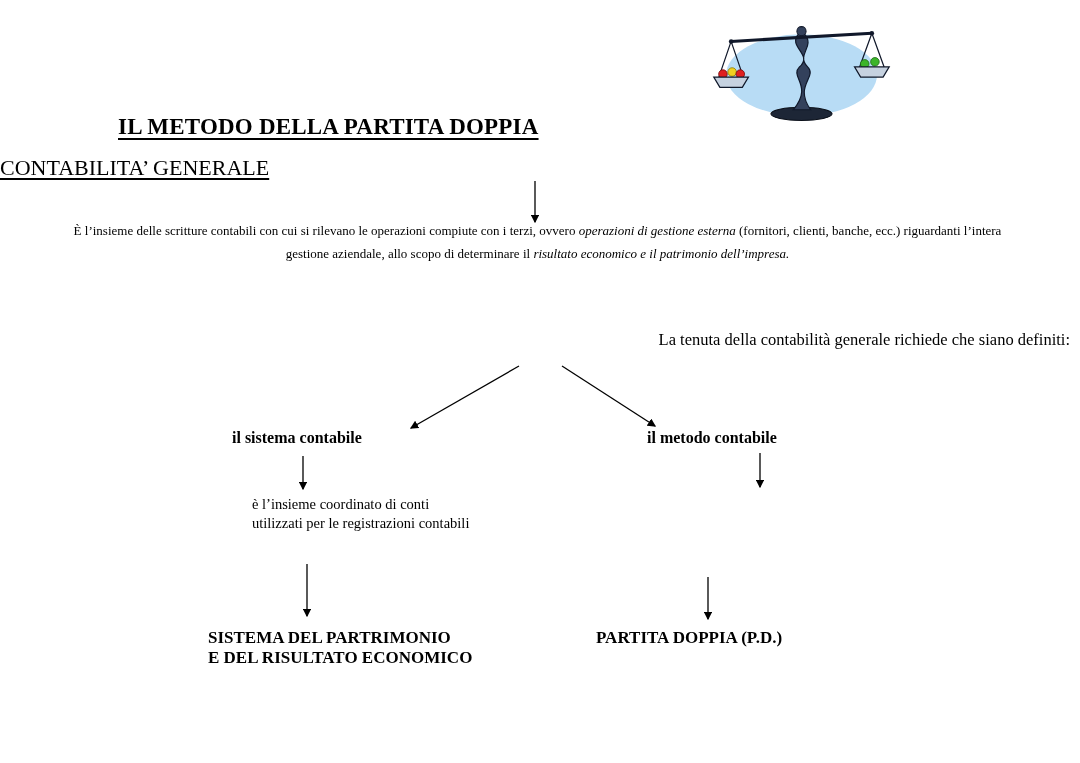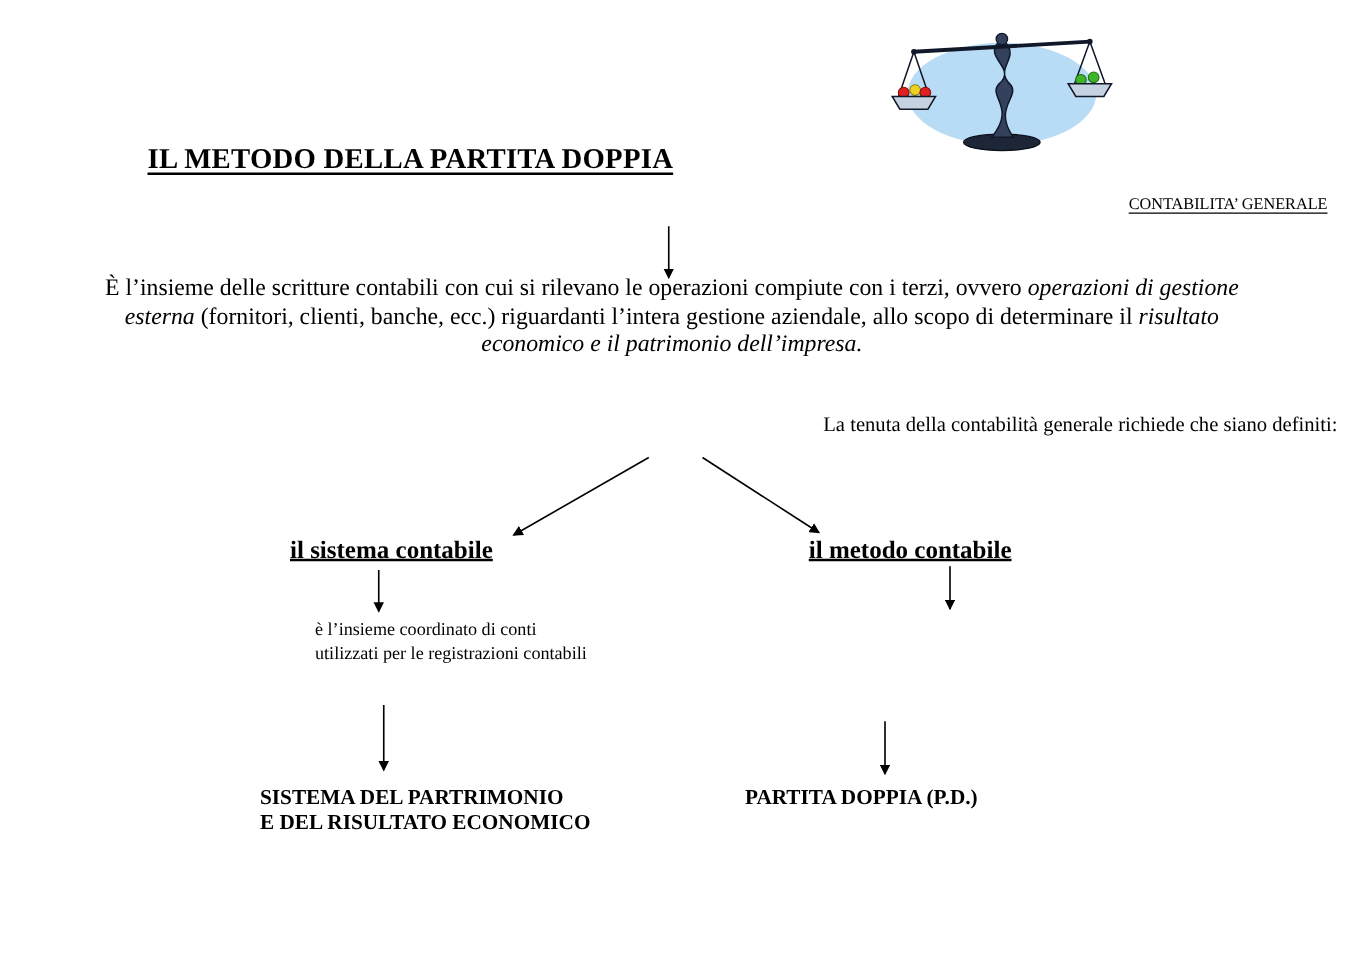--- a/index.html
+++ b/index.html
@@ -15,39 +15,39 @@
   .abs { position: absolute; }
   .title {
     left: 118px; top: 114px;
     font-size: 23px; font-weight: bold;
     text-decoration: underline;
     text-underline-offset: 4px;
     letter-spacing: .2px;
   }
   .subtitle {
     left: 0; top: 155px; width: 1062px;
-    text-align: right;
-    font-size: 13px;
+    text-align: left;
+    font-size: 22px;
     text-decoration: underline;
     text-underline-offset: 3px;
   }
   .intro {
     left: 60px; top: 220px; width: 955px;
     text-align: center;
-    font-size: 19px;
+    font-size: 13px;
     line-height: 22.5px;
   }
   .intro i { font-style: italic; }
   .prompt {
     left: 0; top: 330px; width: 1070px;
     text-align: right;
     font-size: 16.5px;
   }
   .branch-heading {
-    font-size: 20px; font-weight: bold; text-decoration: underline;
+    font-size: 16px; font-weight: bold;
   }
   .branch-heading.left { left: 232px; top: 429px; }
   .branch-heading.right { left: 647px; top: 429px; }
   .branch-desc {
     font-size: 14.5px;
     line-height: 19px;
     white-space: pre-line;
   }
   .branch-desc.left { left: 208px; top: 495px; margin-left: 44px; }
   .branch-desc.right { left: 618px; top: 495px; }

